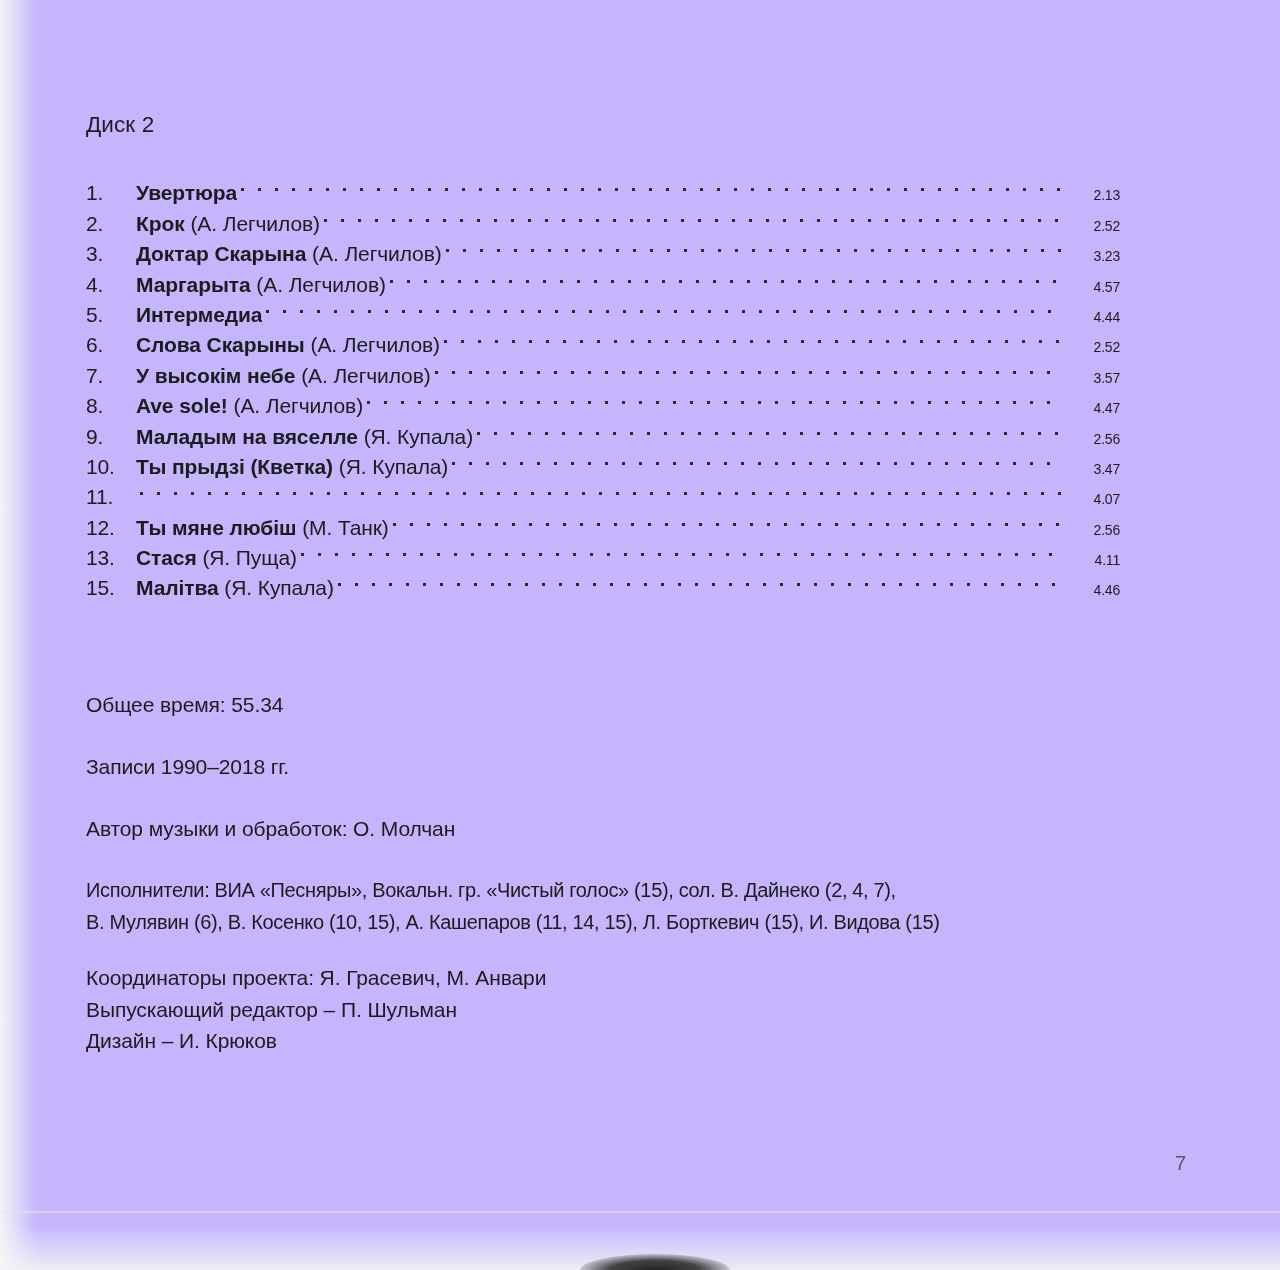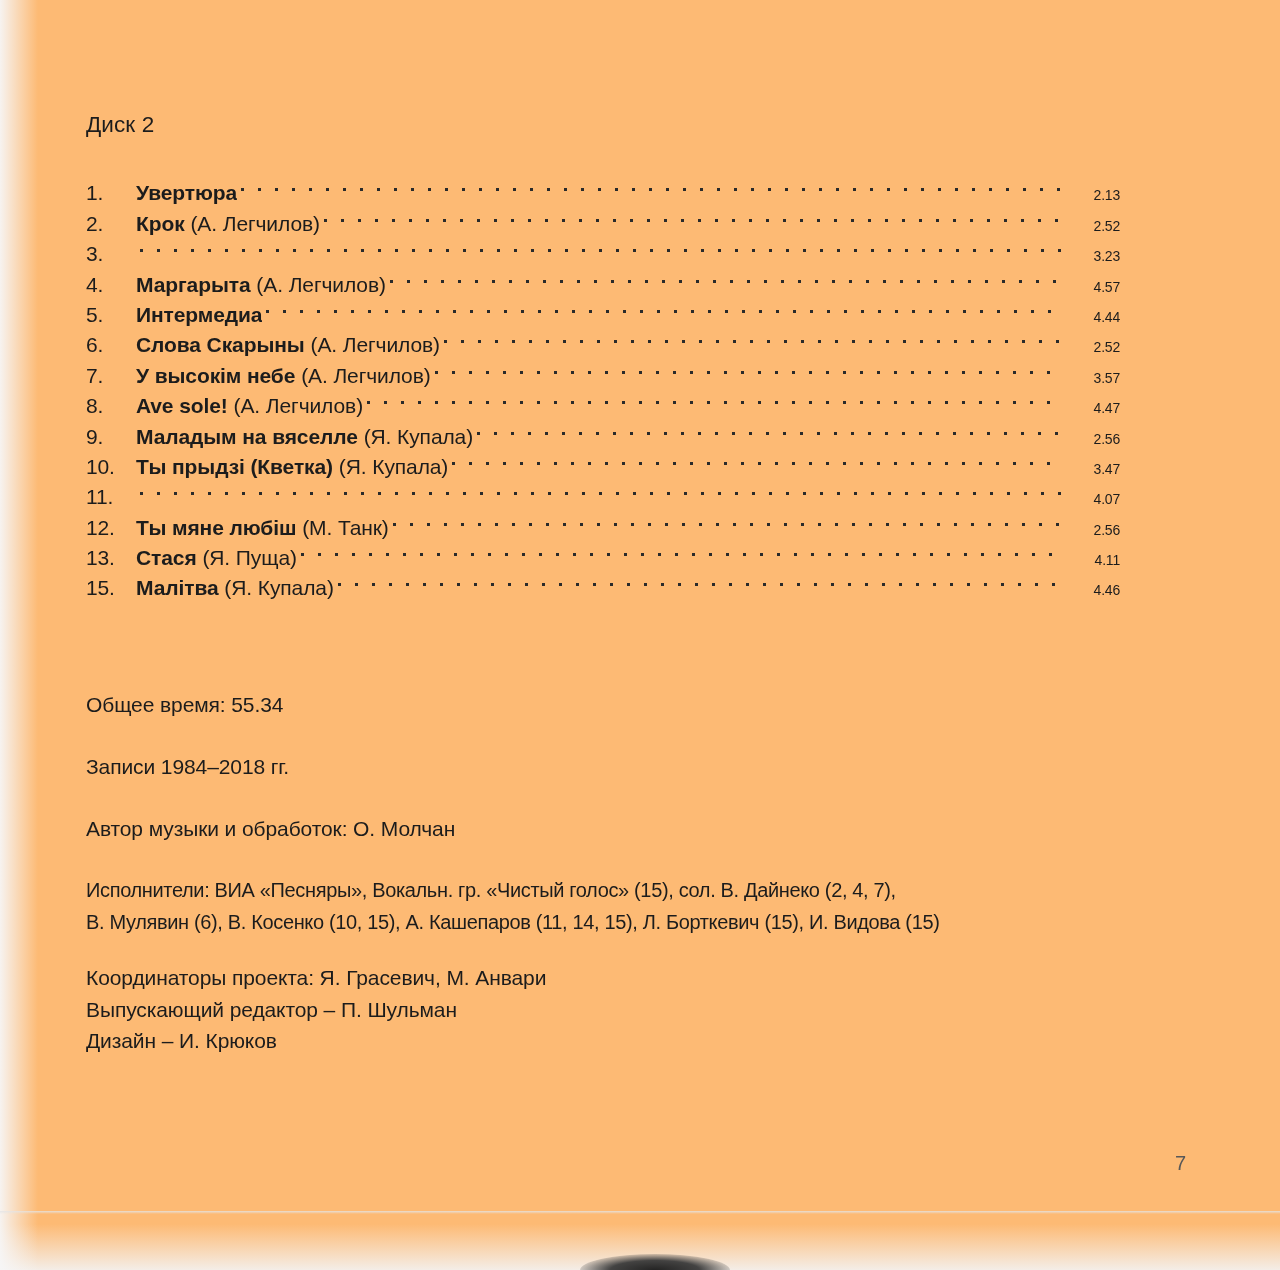--- a/index.html
+++ b/index.html
@@ -15,21 +15,21 @@
     color: #1c1c1c;
     overflow: hidden;
     position: relative;
     -webkit-font-smoothing: antialiased;
   }
 
   
   .page {
     position: absolute;
     inset: 0;
-    background: #fdba74;
+    background: #c4b5fd;
   }
   .page-vignette {
     position: absolute;
     inset: 0;
     pointer-events: none;
     background:
       linear-gradient(90deg, rgba(246,246,247,0.95) 0px, rgba(255,255,255,0) 38px),
       linear-gradient(0deg, rgba(243,243,244,0.9) 0px, rgba(255,255,255,0) 46px);
   }
   .page-bottom-edge {
@@ -179,20 +179,21 @@
           <span class="track-time">2.13</span>
         </div>
         <div class="track-row">
           <span class="track-num">2.</span>
           <span class="track-main"><span class="track-title">Крок</span><span> </span><span class="track-author">(А. Легчилов)</span></span>
           <span class="track-leader"></span>
           <span class="track-time">2.52</span>
         </div>
         <div class="track-row">
           <span class="track-num">3.</span>
+          <span class="track-main"><span class="track-title">Доктар Скарына</span><span> </span><span class="track-author">(А. Легчилов)</span></span>
           <span class="track-leader"></span>
           <span class="track-time">3.23</span>
         </div>
         <div class="track-row">
           <span class="track-num">4.</span>
           <span class="track-main"><span class="track-title">Маргарыта</span><span> </span><span class="track-author">(А. Легчилов)</span></span>
           <span class="track-leader"></span>
           <span class="track-time">4.57</span>
         </div>
         <div class="track-row">
@@ -251,21 +252,21 @@
         <div class="track-row">
           <span class="track-num">15.</span>
           <span class="track-main"><span class="track-title">Малітва</span><span> </span><span class="track-author">(Я. Купала)</span></span>
           <span class="track-leader"></span>
           <span class="track-time">4.46</span>
         </div>
       </div>
 
     <div class="note-block note-total">Общее время: 55.34</div>
 
-    <div class="note-block note-years">Записи 1984–2018 гг.</div>
+    <div class="note-block note-years">Записи 1990–2018 гг.</div>
 
     <div class="note-block note-composer">Автор музыки и обработок: О. Молчан</div>
 
     <div class="note-block note-perf">
       <div>Исполнители: ВИА «Песняры», Вокальн. гр. «Чистый голос» (15), сол. В. Дайнеко (2, 4, 7),</div>
       <div>В. Мулявин (6), В. Косенко (10, 15), А. Кашепаров (11, 14, 15), Л. Борткевич (15), И. Видова (15)</div>
     </div>
 
     <div class="note-block note-credits">
       <div>Координаторы проекта: Я. Грасевич, М. Анвари</div>

